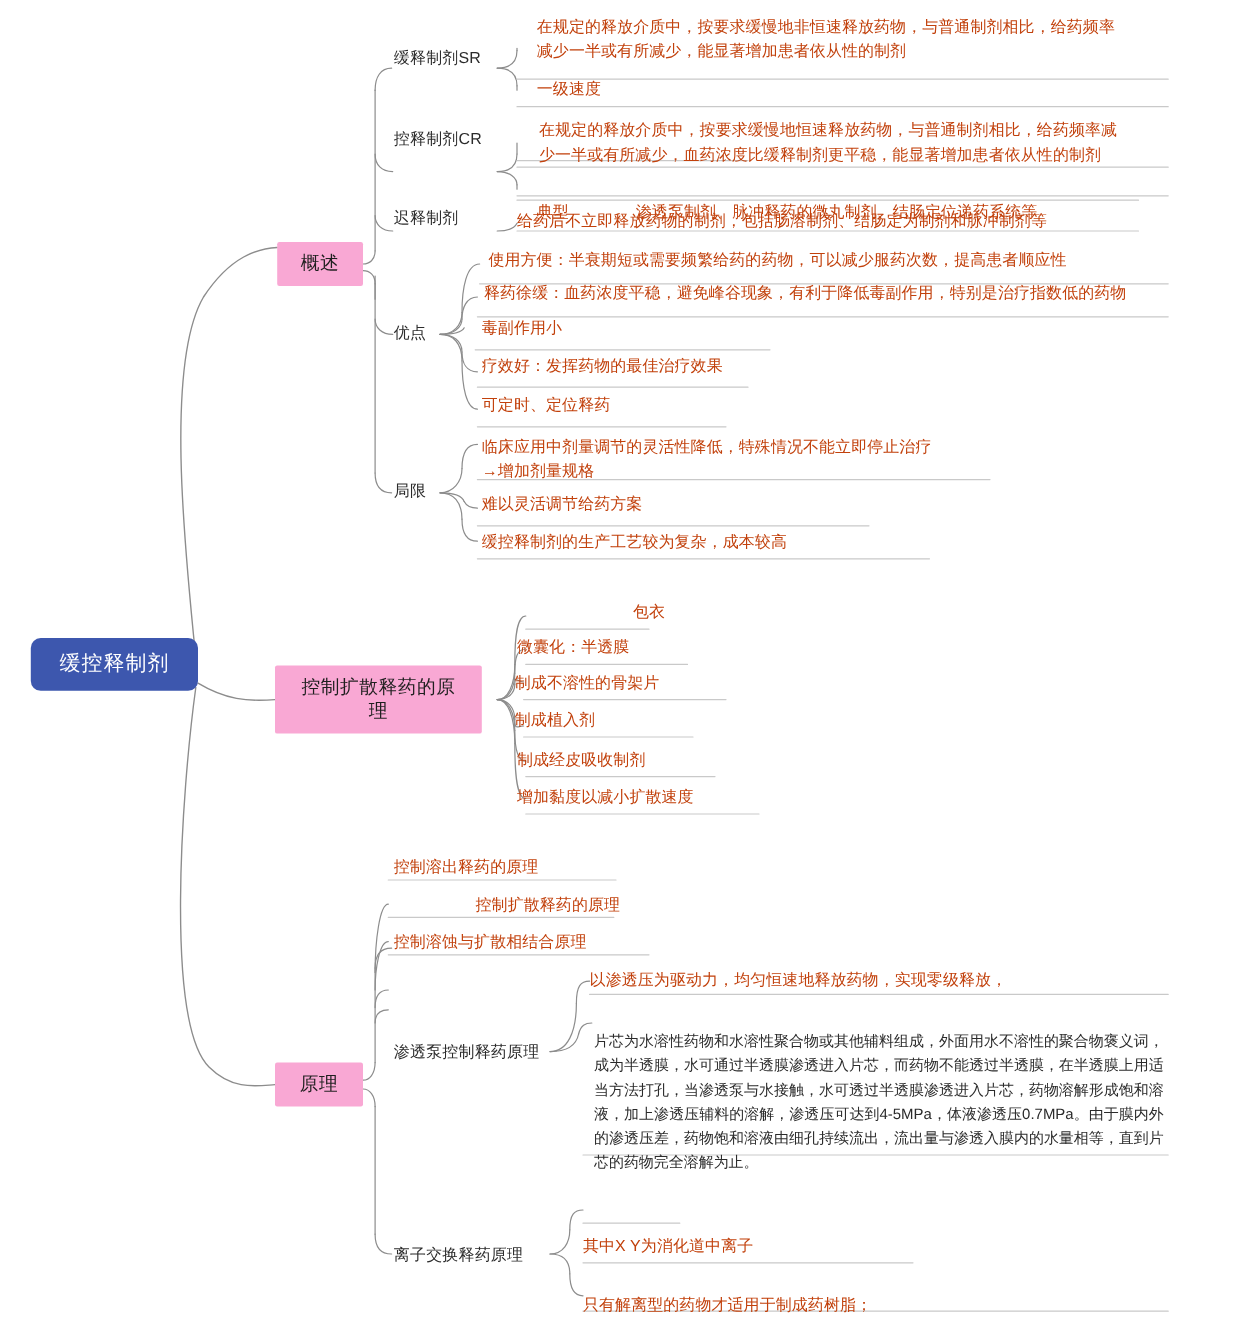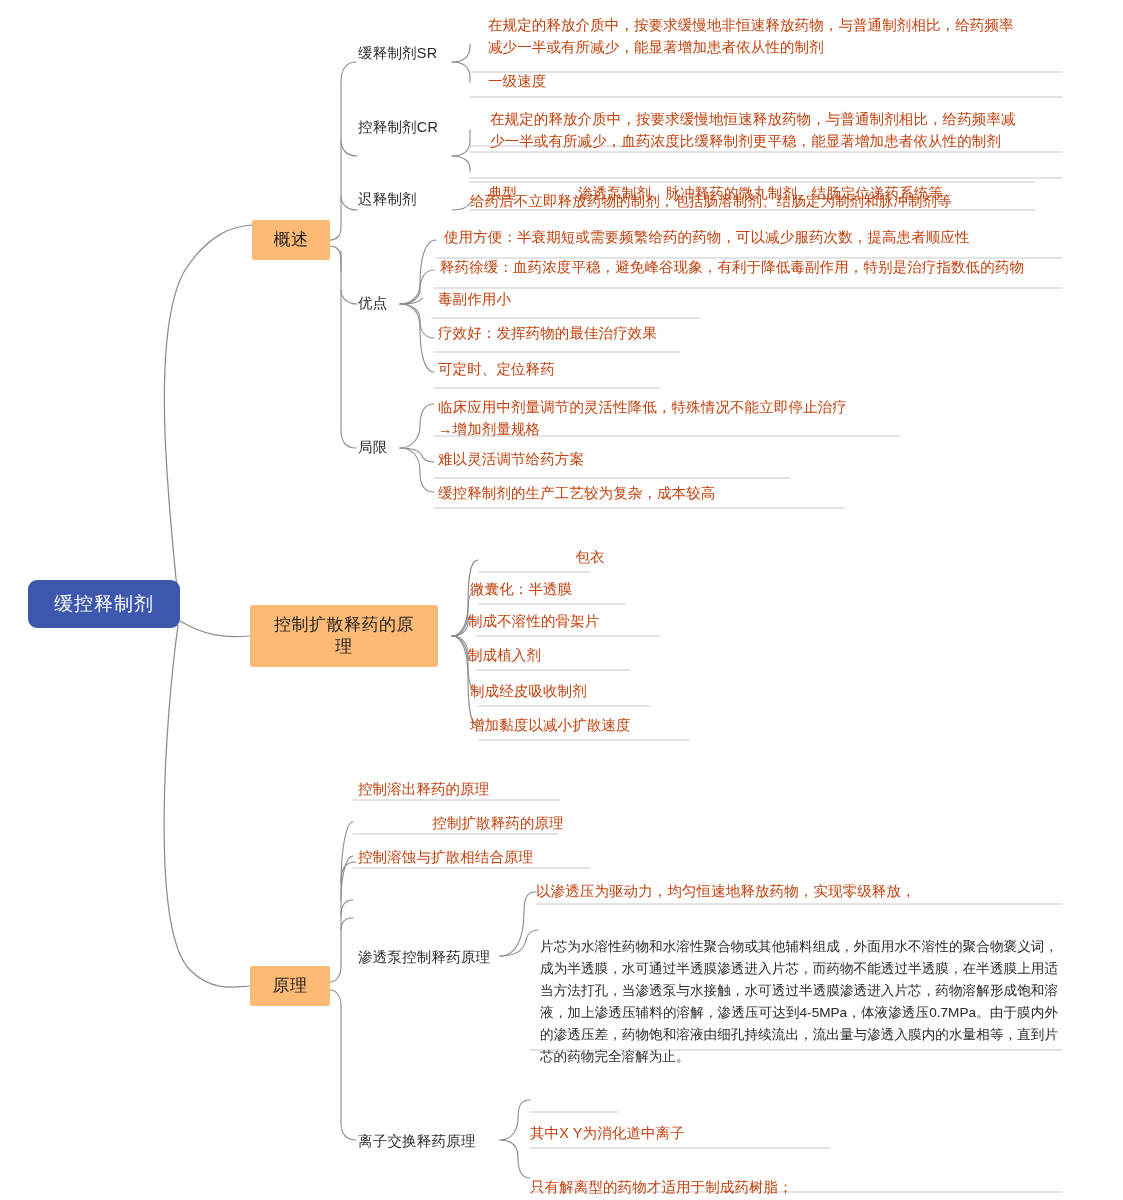--- a/index.html
+++ b/index.html
@@ -40,21 +40,21 @@
     border-radius: 9px;
     font-size: 19px;
     line-height: 1.25;
     letter-spacing: 1px;
     padding: 12px 18px;
     text-align: center;
     font-weight: 400;
   }
   
   .chip {
-    background: #fdba74;
+    background: #f9a8d4;
     color: #1f1f1f;
     font-size: 17px;
     line-height: 1.3;
     padding: 9px 16px;
     border-radius: 2px;
     text-align: center;
     letter-spacing: 0.5px;
   }
   
   .label {

